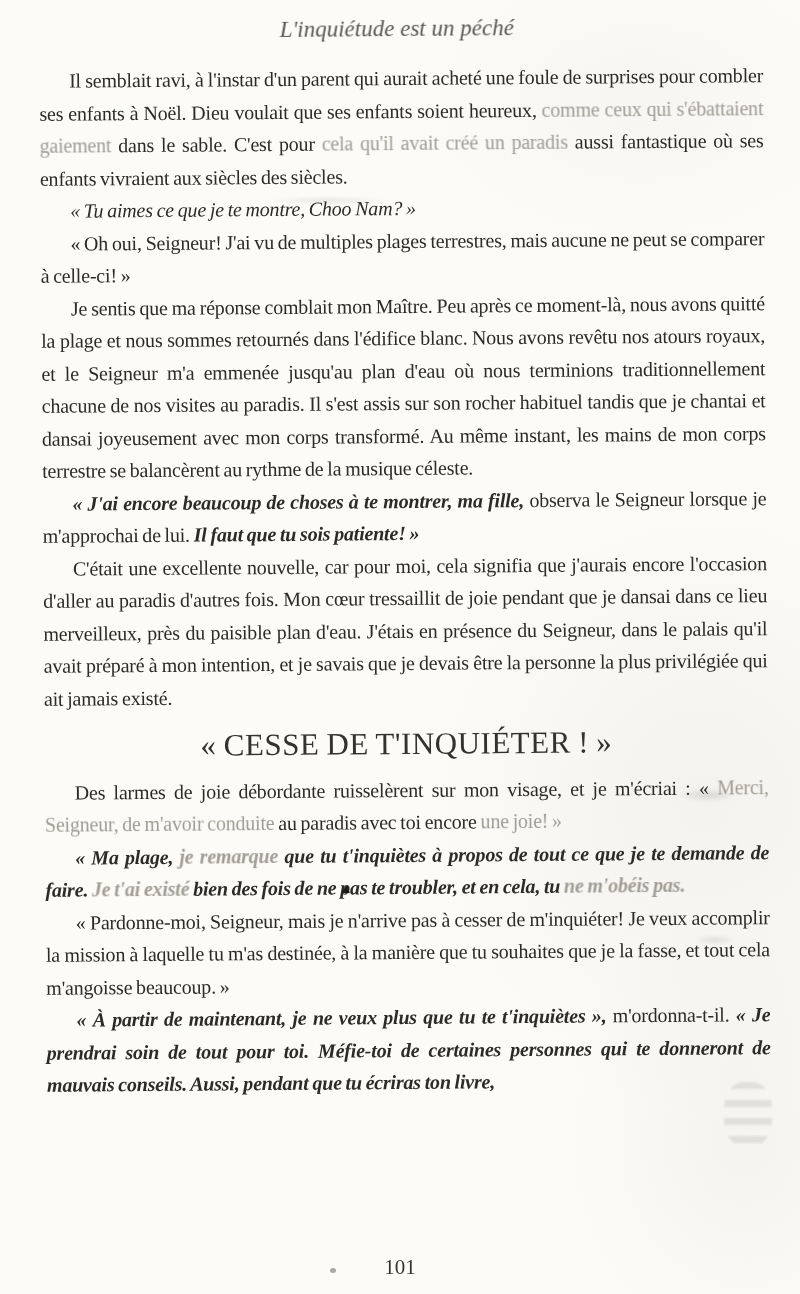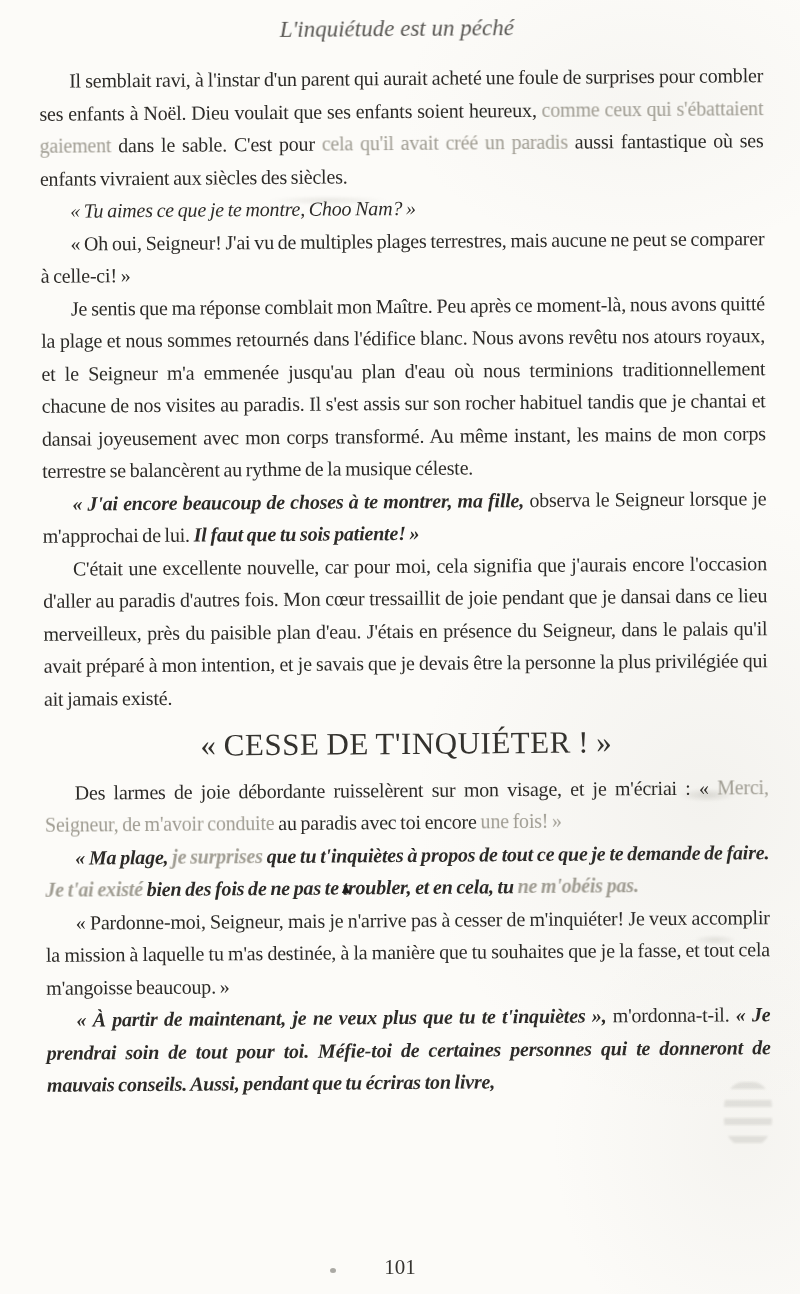--- a/index.html
+++ b/index.html
@@ -123,22 +123,22 @@
           <p class="para"><span class="it">« Tu aimes ce que je te montre, Choo Nam? »</span></p>
           <p class="para"><span>« Oh oui, Seigneur! J'ai vu de multiples plages terrestres, mais aucune ne peut se comparer à celle-ci! »</span></p>
           <p class="para"><span>Je sentis que ma réponse comblait mon Maître. Peu après ce moment-là, nous avons quitté la plage et nous sommes retournés dans l'édifice blanc. Nous avons revêtu nos atours royaux, et le Seigneur m'a emmenée jusqu'au plan d'eau où nous terminions traditionnellement chacune de nos visites au paradis. Il s'est assis sur son rocher habituel tandis que je chantai et dansai joyeusement avec mon corps transformé. Au même instant, les mains de mon corps terrestre se balancèrent au rythme de la musique céleste.</span></p>
           <p class="para"><span class="it bd">« J'ai encore beaucoup de choses à te montrer, ma fille, </span><span>observa le Seigneur lorsque je m'approchai de lui. </span><span class="it bd">Il faut que tu sois patiente! »</span></p>
           <p class="para"><span>C'était une excellente nouvelle, car pour moi, cela signifia que j'aurais encore l'occasion d'aller au paradis d'autres fois. Mon cœur tressaillit de joie pendant que je dansai dans ce lieu merveilleux, près du paisible plan d'eau. J'étais en présence du Seigneur, dans le palais qu'il avait préparé à mon intention, et je savais que je devais être la personne la plus privilégiée qui ait jamais existé.</span></p>
         </section>
 
       <h2 class="section-heading">« CESSE DE T'INQUIÉTER ! »</h2>
 
       <section id="paras-after">
-          <p class="para"><span>Des larmes de joie débordante ruisselèrent sur mon visage, et je m'écriai : « </span><span class="faded">Merci, Seigneur, de m'avoir conduite</span><span> au paradis avec toi encore </span><span class="faded">une fois! »</span></p>
-          <p class="para"><span class="it bd">« Ma plage, </span><span class="it bd faded">je surprises </span><span class="it bd">que tu t'inquiètes à propos de tout ce que je te demande de faire. </span><span class="it bd faded">Je t'ai existé </span><span class="it bd">bien des fois de ne pas te troubler, et en cela, tu </span><span class="it bd faded">ne m'obéis pas.</span></p>
+          <p class="para"><span>Des larmes de joie débordante ruisselèrent sur mon visage, et je m'écriai : « </span><span class="faded">Merci, Seigneur, de m'avoir conduite</span><span> au paradis avec toi encore </span><span class="faded">une joie! »</span></p>
+          <p class="para"><span class="it bd">« Ma plage, </span><span class="it bd faded">je remarque </span><span class="it bd">que tu t'inquiètes à propos de tout ce que je te demande de faire. </span><span class="it bd faded">Je t'ai existé </span><span class="it bd">bien des fois de ne pas te troubler, et en cela, tu </span><span class="it bd faded">ne m'obéis pas.</span></p>
           <p class="para"><span>« Pardonne-moi, Seigneur, mais je n'arrive pas à cesser de m'inquiéter! Je veux accomplir la mission à laquelle tu m'as destinée, à la manière que tu souhaites que je la fasse, et tout cela m'angoisse beaucoup. »</span></p>
           <p class="para"><span class="it bd">« À partir de maintenant, je ne veux plus que tu te t'inquiètes », </span><span>m'ordonna-t-il. </span><span class="it bd">« Je prendrai soin de tout pour toi. Méfie-toi de certaines personnes qui te donneront de mauvais conseils. Aussi, pendant que tu écriras ton livre,</span></p>
         </section>
     </main>
   </div>
 
   <span class="artifact-arrow">▲</span>
 
   <div class="smudge smudge-a"></div>
   <div class="smudge smudge-b"></div>

